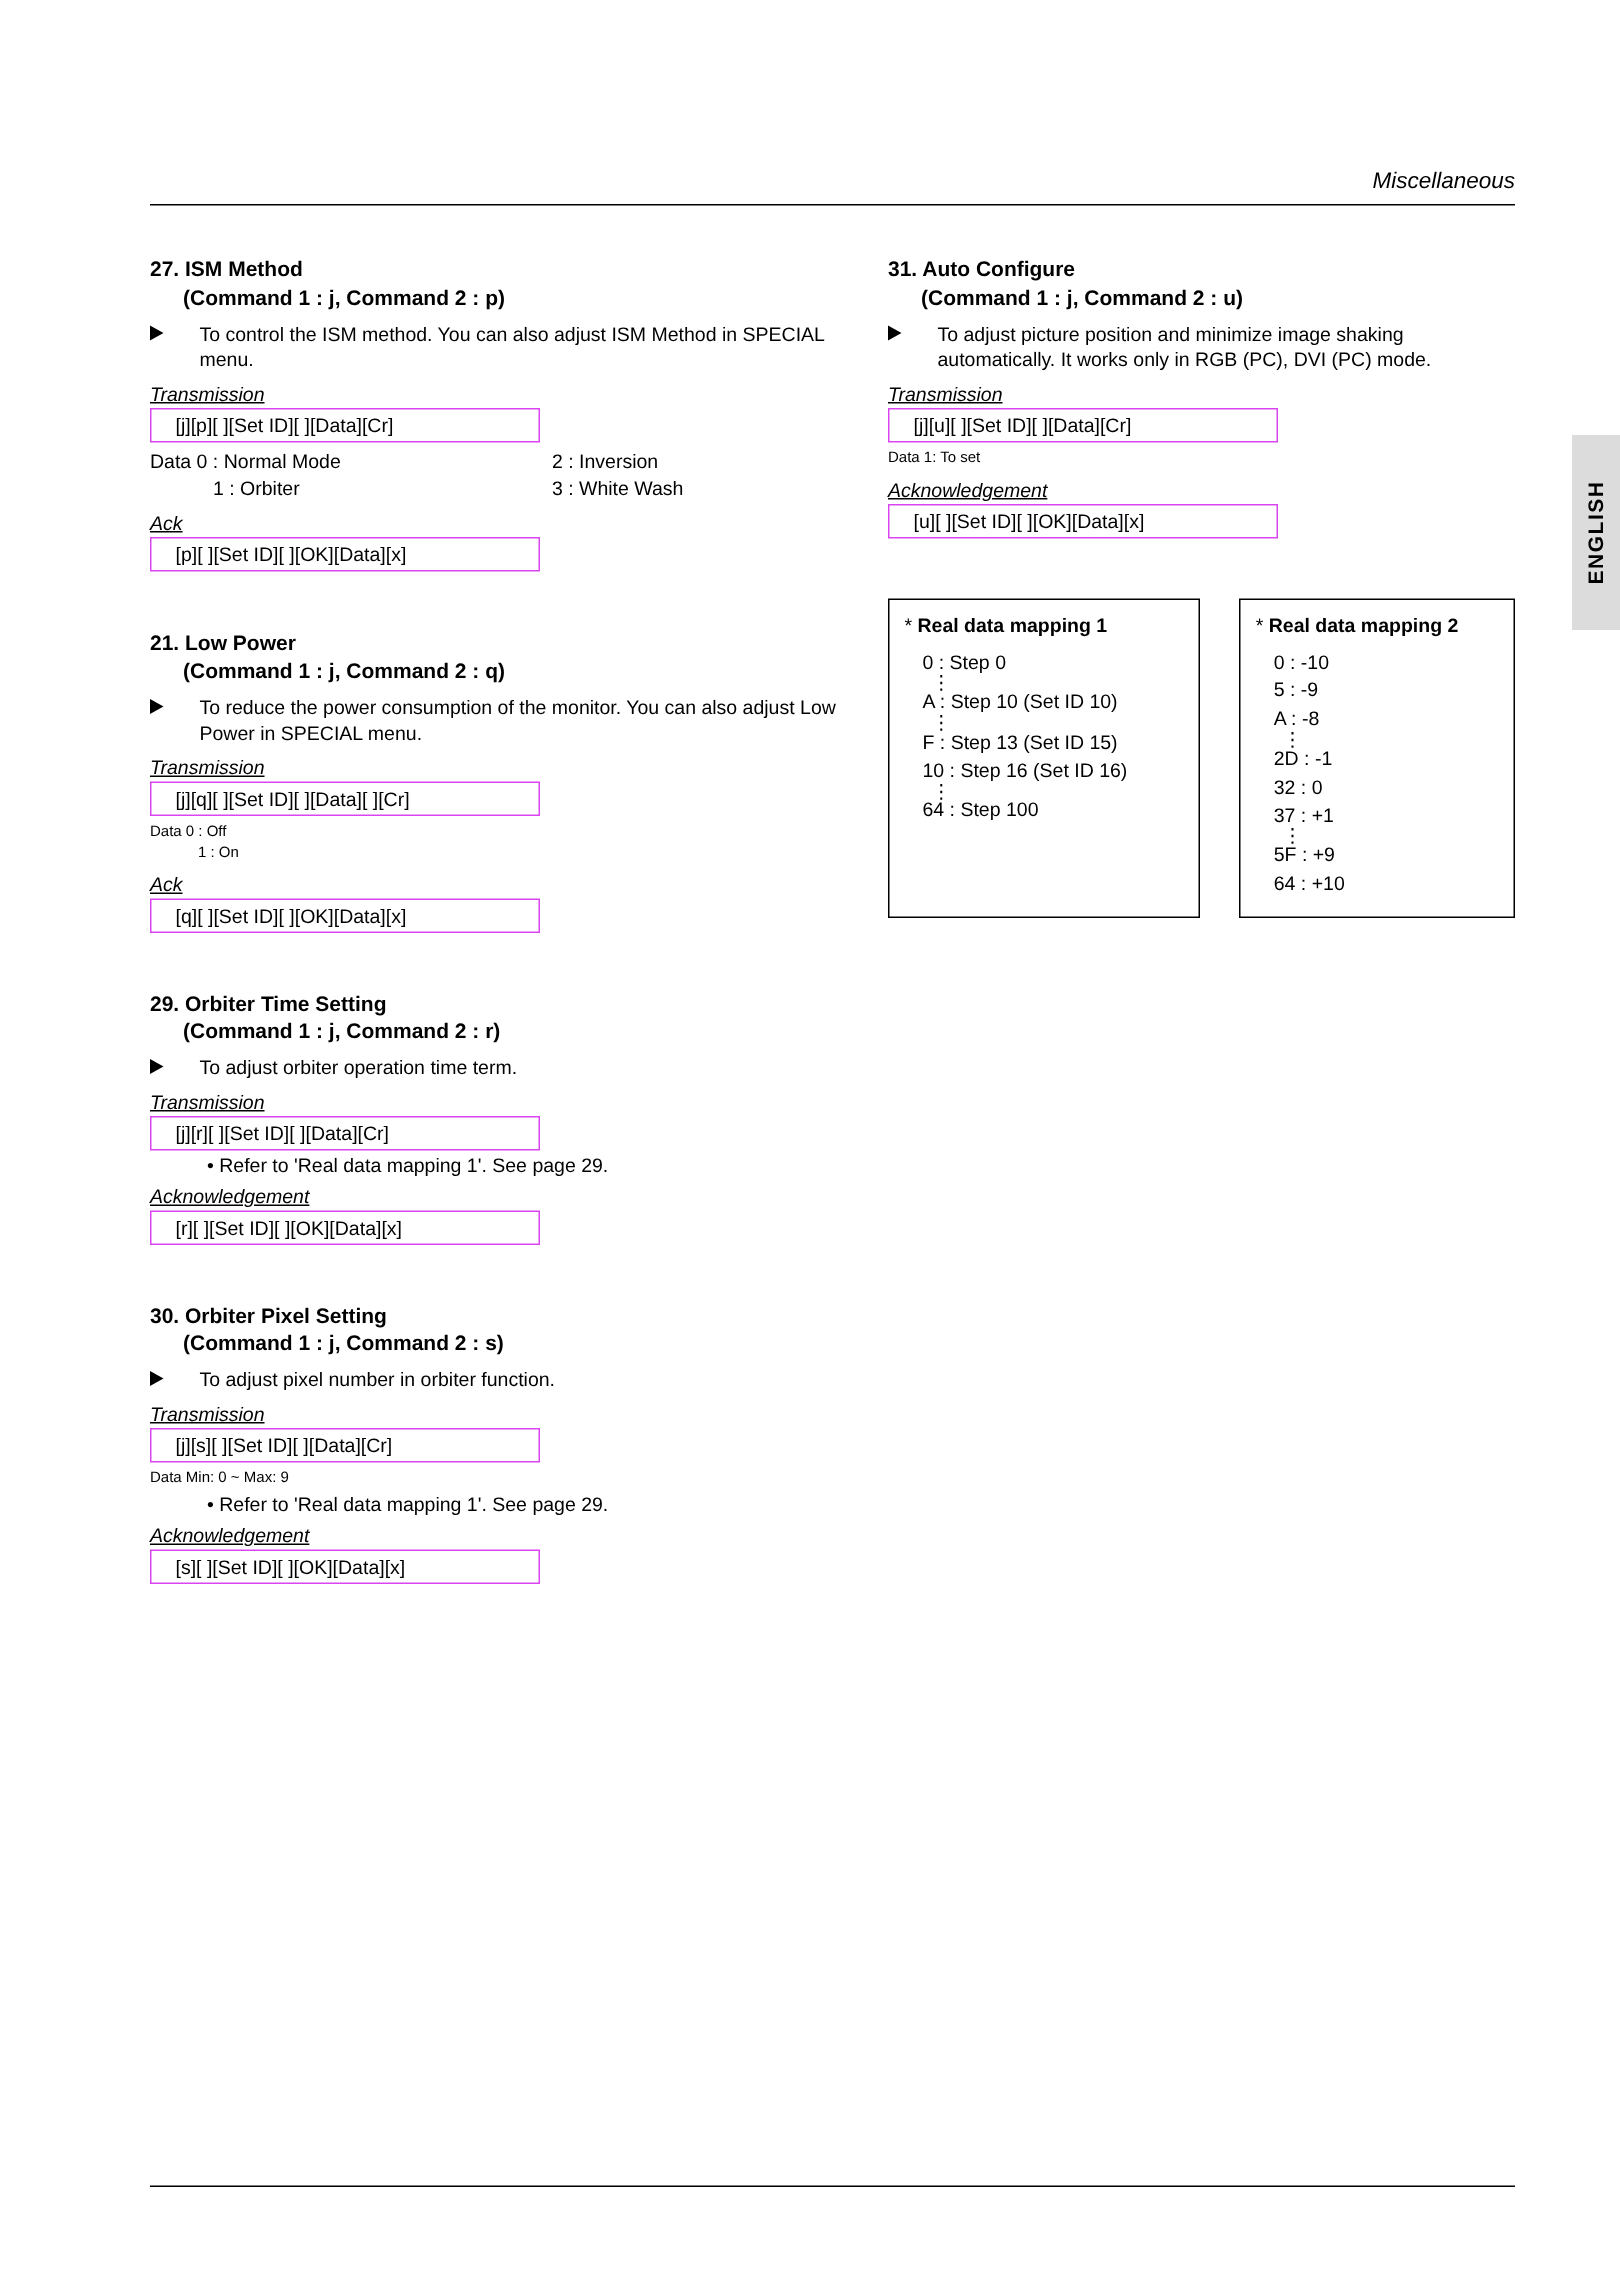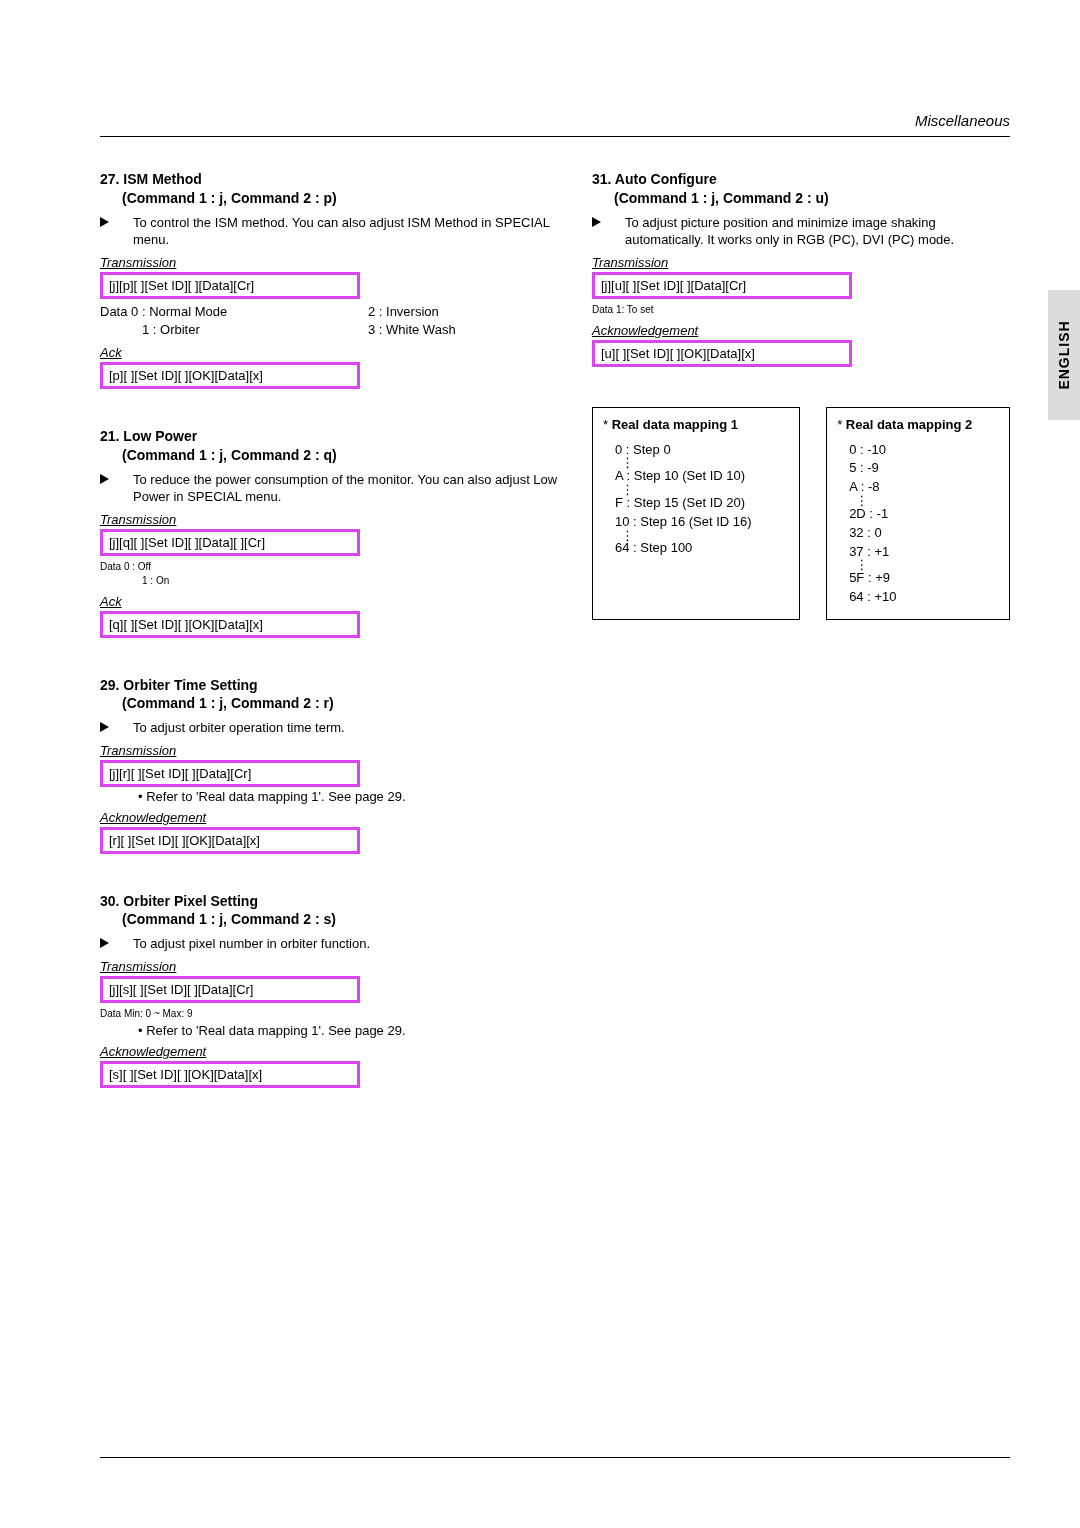--- a/index.html
+++ b/index.html
@@ -83,22 +83,22 @@
     margin-top: 3px;
     flex-shrink: 0;
   }
   .label {
     font-style: italic;
     text-decoration: underline;
     font-size: 13px;
     margin-top: 6px;
   }
   .codebox {
-    border: 3px solid #d946ef;
-    padding: 3px 6px;
+    border: 1px solid #d946ef;
+    padding: 3px 16px;
     font-size: 13px;
     margin-top: 2px;
     width: 260px;
     font-family: Arial, sans-serif;
   }
   .dataline {
     font-size: 10px;
     margin-top: 4px;
     line-height: 1.4;
   }
@@ -191,21 +191,21 @@
       <div class="section">
         <div class="sec-title">21. Low Power</div>
         <div class="sec-sub">(Command 1 : j, Command 2 : q)</div>
         <div class="desc">
           <span class="tri"></span>
           <span>To reduce the power consumption of the monitor. You can also adjust Low Power in SPECIAL menu.</span>
         </div>
         <div class="label">Transmission</div>
         <div class="codebox">[j][q][  ][Set ID][  ][Data][  ][Cr]</div>
         <div class="dataline">Data   0  : Off</div>
-        <div class="dataline" style="margin-left:42px;margin-top:0">1  : On</div>
+        <div class="dataline" style="margin-left:32px;margin-top:0">1  : On</div>
         <div class="label">Ack</div>
         <div class="codebox">[q][  ][Set ID][  ][OK][Data][x]</div>
       </div>
 
       <div class="section">
         <div class="sec-title">29. Orbiter Time Setting</div>
         <div class="sec-sub">(Command 1 : j, Command 2 : r)</div>
         <div class="desc">
           <span class="tri"></span>
           <span>To adjust orbiter operation time term.</span>
@@ -251,21 +251,21 @@
       </div>
 
       <div class="maps">
         <div class="mapbox map1">
           <div class="mtitle"><span class="star">* </span><span>Real data mapping 1</span></div>
           <div style="height:6px"></div>
           <div class="indent">0  : Step 0</div>
           <div class="vdots">⋮</div>
           <div class="indent">A  : Step 10 (Set ID 10)</div>
           <div class="vdots">⋮</div>
-          <div class="indent">F  : Step 15 (Set ID 20)</div>
+          <div class="indent">F  : Step 13 (Set ID 15)</div>
           <div class="indent">10 : Step 16 (Set ID 16)</div>
           <div class="vdots">⋮</div>
           <div class="indent">64 : Step 100</div>
         </div>
         <div class="mapbox map2">
           <div class="mtitle"><span class="star">* </span><span>Real data mapping 2</span></div>
           <div style="height:6px"></div>
           <div class="indent">0   :  -10</div>
           <div class="indent">5   :  -9</div>
           <div class="indent">A   :  -8</div>

